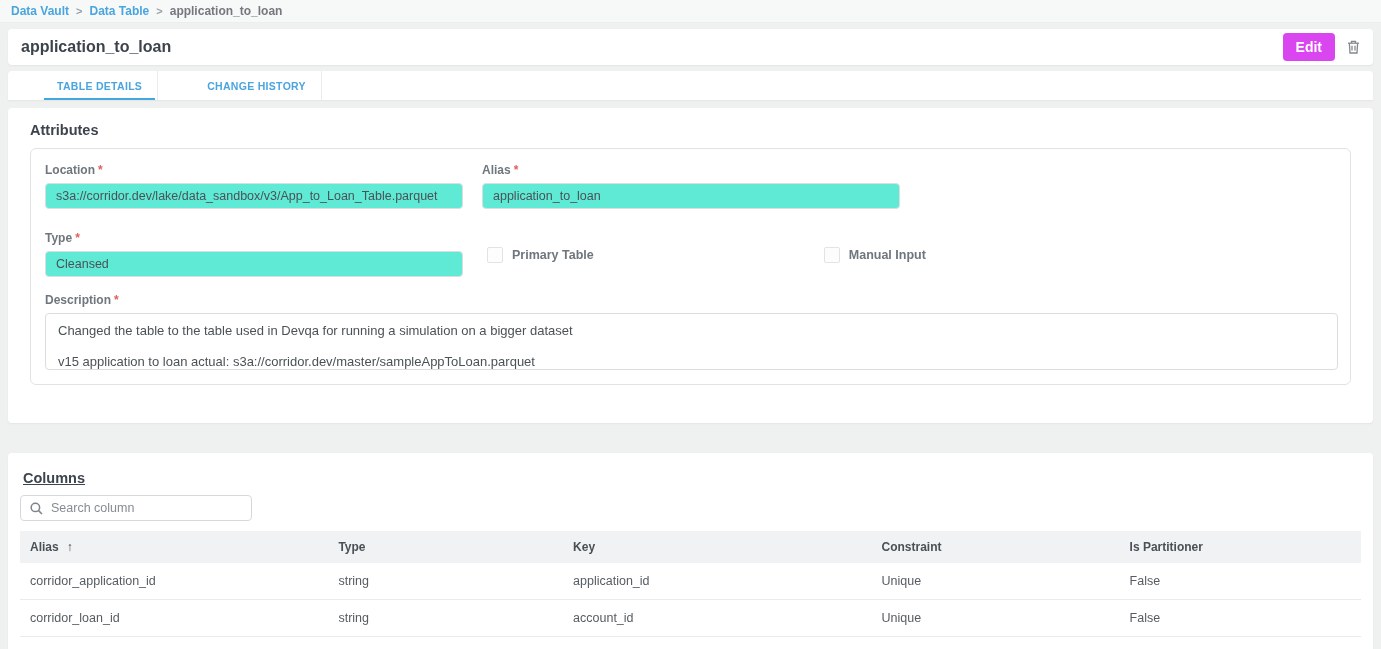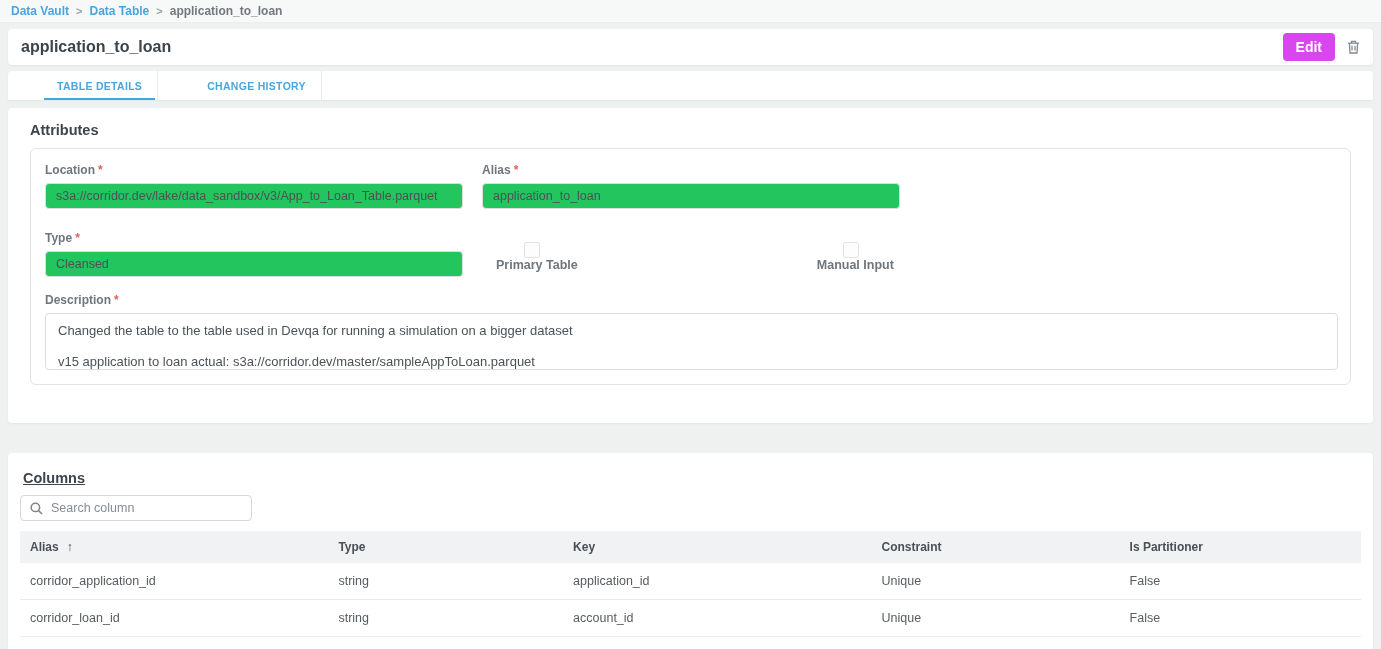--- a/index.html
+++ b/index.html
@@ -58,25 +58,25 @@
   .section-title { font-size:14.5px; font-weight:600; color:#3d444d; }
   .fieldset-box {
     margin-top:10px; border:1px solid #e0e3e5; border-radius:6px;
     height:237px; padding:14px;
   }
   .field-label { font-size:12px; font-weight:600; color:#6f767d; margin-bottom:6px; }
   .req { color:#e0605a; margin-left:3px; }
   .text-input {
     width:418px; height:26px; border:1px solid #dbdee1; border-radius:4px;
     padding:0 10px; font-family:inherit; font-size:12.5px; color:#4b5257;
-    background:#22c55e; outline:none;
+    background:#5eead4; outline:none;
   }
   .row-two-col { display:flex; gap:19px; }
   .type-row { display:flex; align-items:flex-end; margin-top:22px; }
-  .checkbox-group { display:flex; align-items:center; margin-bottom:5px;flex-direction:column; }
+  .checkbox-group { display:flex; align-items:center; margin-bottom:14px; }
   .checkbox {
     appearance:none; -webkit-appearance:none; width:16px; height:16px;
     border:1px solid #e7e2df; border-radius:2px; background:#fdfdfd; cursor:pointer;
   }
   .checkbox-label { font-size:12.5px; font-weight:600; color:#6f767d; margin-left:9px; }
   .desc-wrap { margin-top:16px; }
   .desc-box {
     width:1293px; height:57px; border:1px solid #dbdee1; border-radius:4px;
     padding:9px 12px; font-size:13px; color:#4b5257; overflow:hidden;
   }

